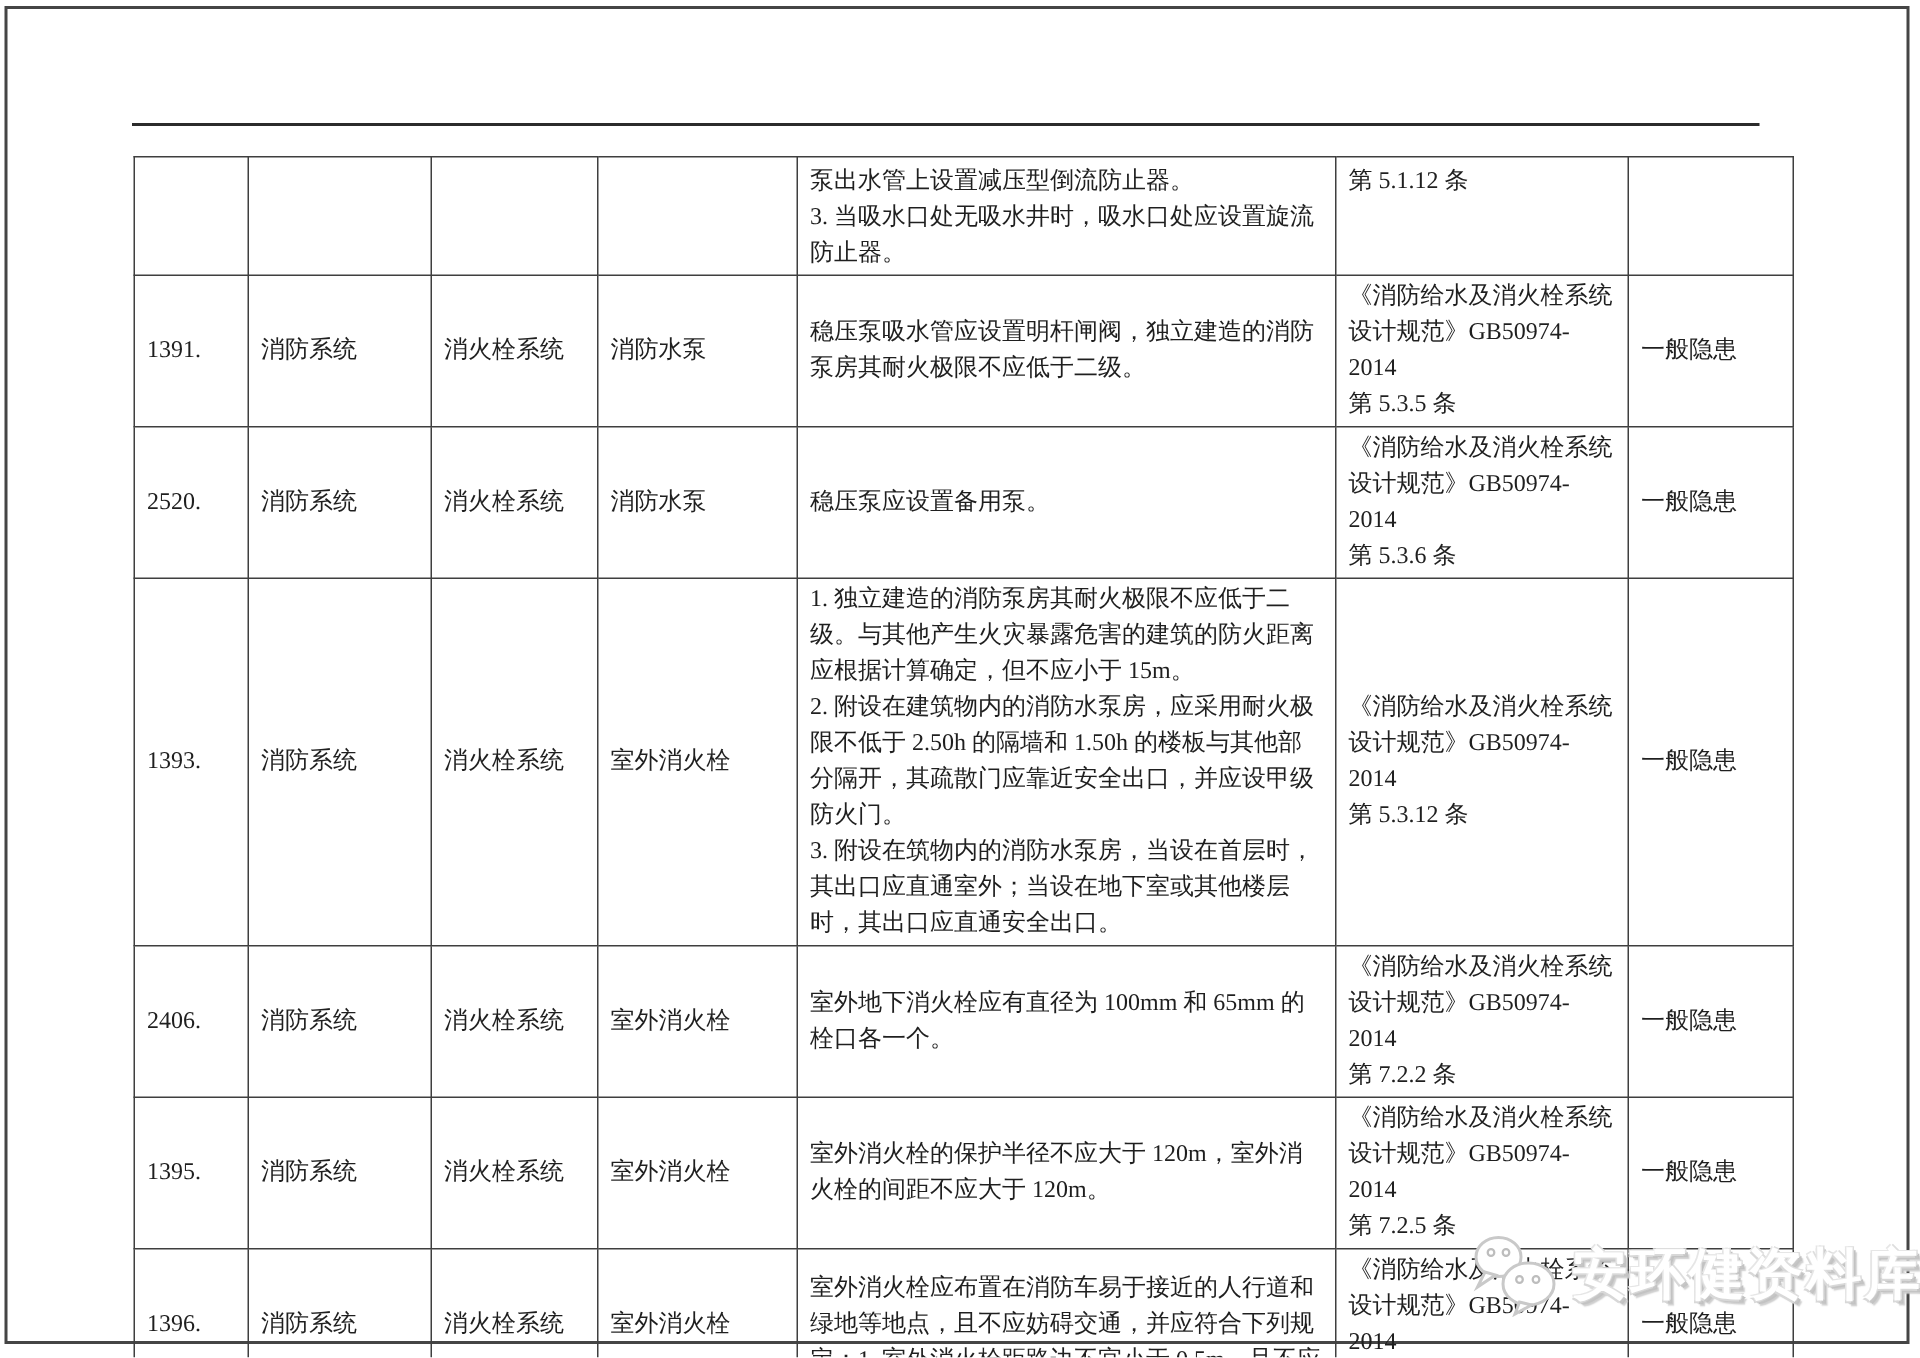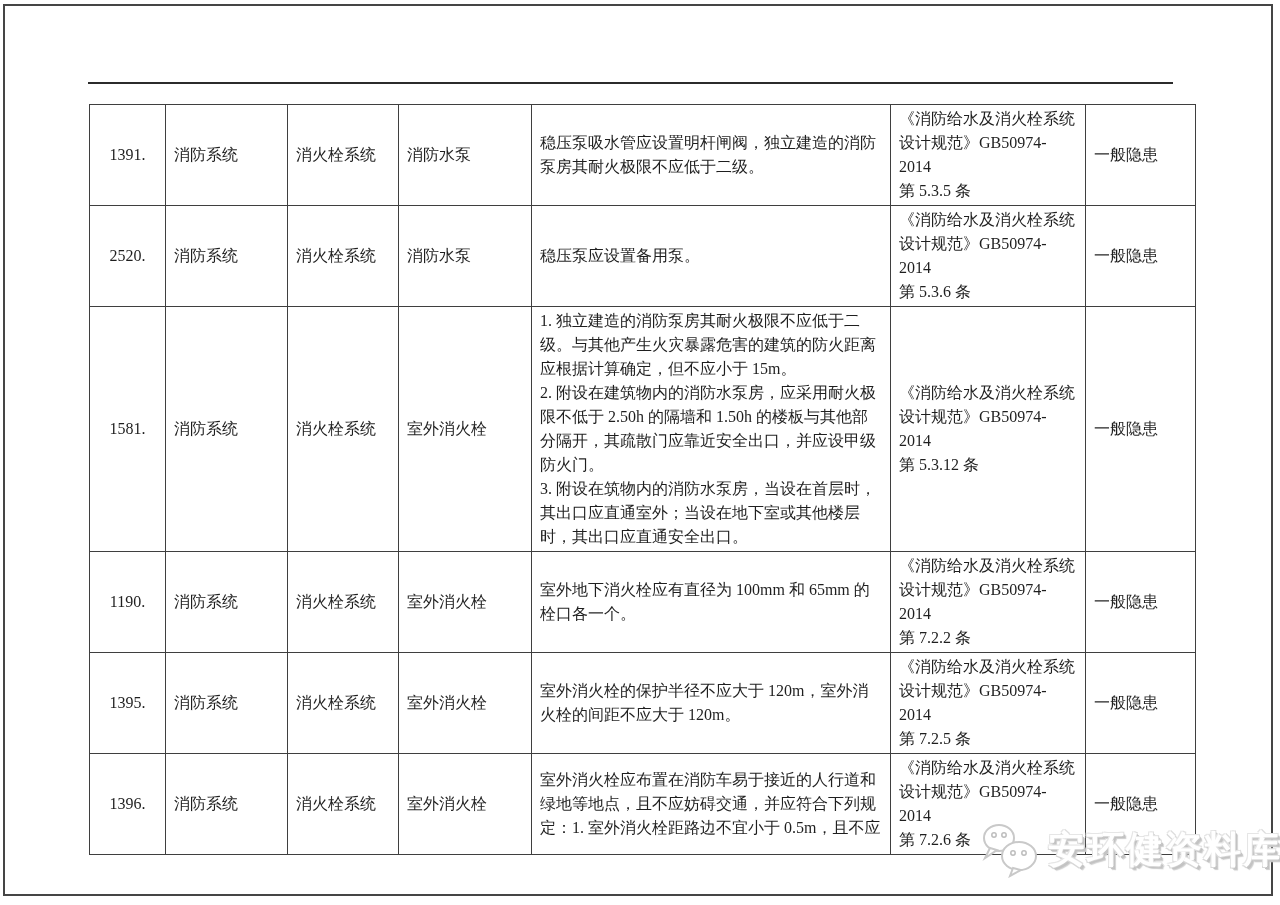--- a/index.html
+++ b/index.html
@@ -44,21 +44,21 @@
   table.doc-table td {
     border: 1px solid #3f3f3f;
     vertical-align: middle;
     padding: 2px 8px;
     font-size: 16px;
     line-height: 24px;
     color: #1f1f1f;
     overflow: hidden;
     box-sizing: border-box;
   }
-  td.c-no       { padding-left: 7px; text-align: center; }
+  td.c-no       { padding-left: 7px; }
   td.c-desc     { white-space: pre-line; padding: 3px 7px; }
   td.c-basis    { white-space: pre-line; padding: 2px 6px; line-height: 23px; }
   td.c-level    { padding-left: 8px; }
   tr.r0 { height: 74px; }
   tr.r1 { height: 73px; }
   tr.r2 { height: 72px; }
   tr.r3 { height: 243px; }
   tr.r4 { height: 69px; }
   tr.r5 { height: 73px; }
   tr.r6 { height: 70px; }
@@ -98,20 +98,30 @@
     <colgroup>
       <col style="width:76px">
       <col style="width:122px">
       <col style="width:111px">
       <col style="width:133px">
       <col style="width:359px">
       <col style="width:195px">
       <col style="width:110px">
     </colgroup>
     <tbody>
+      <tr class="r0">
+        <td class="c-no"></td>
+        <td class="c-sys"></td>
+        <td class="c-sub"></td>
+        <td class="c-item"></td>
+        <td class="c-desc">泵出水管上设置减压型倒流防止器。
+3. 当吸水口处无吸水井时，吸水口处应设置旋流防止器。</td>
+        <td class="c-basis">第 5.1.12 条</td>
+        <td class="c-level"></td>
+      </tr>
       <tr class="r1">
         <td class="c-no">1391.</td>
         <td class="c-sys">消防系统</td>
         <td class="c-sub">消火栓系统</td>
         <td class="c-item">消防水泵</td>
         <td class="c-desc">稳压泵吸水管应设置明杆闸阀，独立建造的消防泵房其耐火极限不应低于二级。</td>
         <td class="c-basis">《消防给水及消火栓系统
 设计规范》GB50974-2014
 第 5.3.5 条</td>
         <td class="c-level">一般隐患</td>
@@ -121,34 +131,34 @@
         <td class="c-sys">消防系统</td>
         <td class="c-sub">消火栓系统</td>
         <td class="c-item">消防水泵</td>
         <td class="c-desc">稳压泵应设置备用泵。</td>
         <td class="c-basis">《消防给水及消火栓系统
 设计规范》GB50974-2014
 第 5.3.6 条</td>
         <td class="c-level">一般隐患</td>
       </tr>
       <tr class="r3">
-        <td class="c-no">1581.</td>
+        <td class="c-no">1393.</td>
         <td class="c-sys">消防系统</td>
         <td class="c-sub">消火栓系统</td>
         <td class="c-item">室外消火栓</td>
         <td class="c-desc">1. 独立建造的消防泵房其耐火极限不应低于二级。与其他产生火灾暴露危害的建筑的防火距离应根据计算确定，但不应小于 15m。
 2. 附设在建筑物内的消防水泵房，应采用耐火极限不低于 2.50h 的隔墙和 1.50h 的楼板与其他部分隔开，其疏散门应靠近安全出口，并应设甲级防火门。
 3. 附设在筑物内的消防水泵房，当设在首层时，其出口应直通室外；当设在地下室或其他楼层时，其出口应直通安全出口。</td>
         <td class="c-basis">《消防给水及消火栓系统
 设计规范》GB50974-2014
 第 5.3.12 条</td>
         <td class="c-level">一般隐患</td>
       </tr>
       <tr class="r4">
-        <td class="c-no">1190.</td>
+        <td class="c-no">2406.</td>
         <td class="c-sys">消防系统</td>
         <td class="c-sub">消火栓系统</td>
         <td class="c-item">室外消火栓</td>
         <td class="c-desc">室外地下消火栓应有直径为 100mm 和 65mm 的栓口各一个。</td>
         <td class="c-basis">《消防给水及消火栓系统
 设计规范》GB50974-2014
 第 7.2.2 条</td>
         <td class="c-level">一般隐患</td>
       </tr>
       <tr class="r5">

